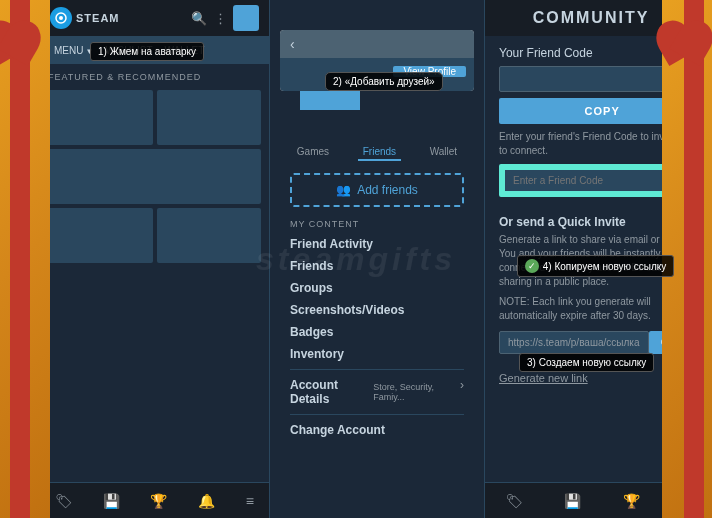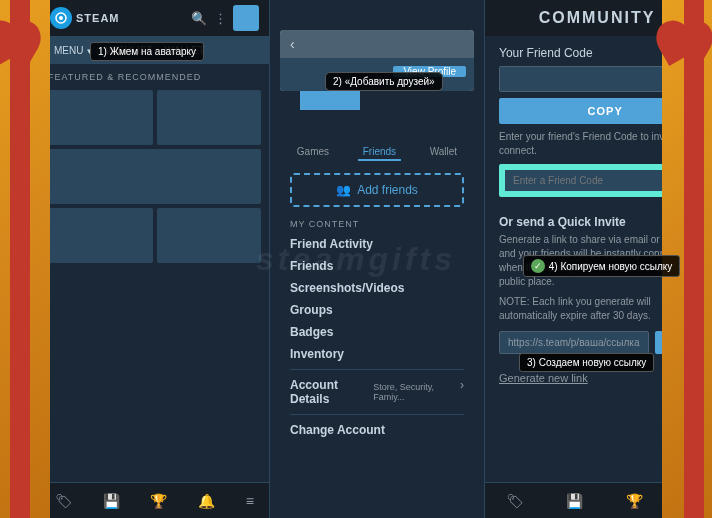--- a/index.html
+++ b/index.html
@@ -544,21 +544,20 @@
       align-items: center;
       justify-content: center;
       font-size: 9px;
       color: #fff;
       flex-shrink: 0;
     }
 
     .link-row {
       display: flex;
       align-items: center;
-      gap: 6px;
       margin-bottom: 6px;
       position: relative;
     }
 
     .link-input {
       flex: 1;
       background: #2a475e;
       border: 1px solid #4c6272;
       color: #8f98a0;
       padding: 5px 8px;
@@ -728,22 +727,22 @@
         <span class="dropdown-tab">Wallet</span>
       </div>
       <button class="add-friends-btn">
         <span>👥</span>
         <span>Add friends</span>
       </button>
       <div class="my-content-section">
         <div class="my-content-label">MY CONTENT</div>
         <a class="content-link">Friend Activity</a>
         <a class="content-link">Friends</a>
+        <a class="content-link">Groups</a>
         <a class="content-link">Screenshots/Videos</a>
-        <a class="content-link">Groups</a>
         <a class="content-link">Badges</a>
         <a class="content-link">Inventory</a>
         <hr class="divider-line">
         <div class="account-details">
           <div class="account-details-left">
             <span class="account-label">Account Details</span>
             <span class="account-sublabel">Store, Security, Famiy...</span>
           </div>
           <span class="chevron-right">›</span>
         </div>

